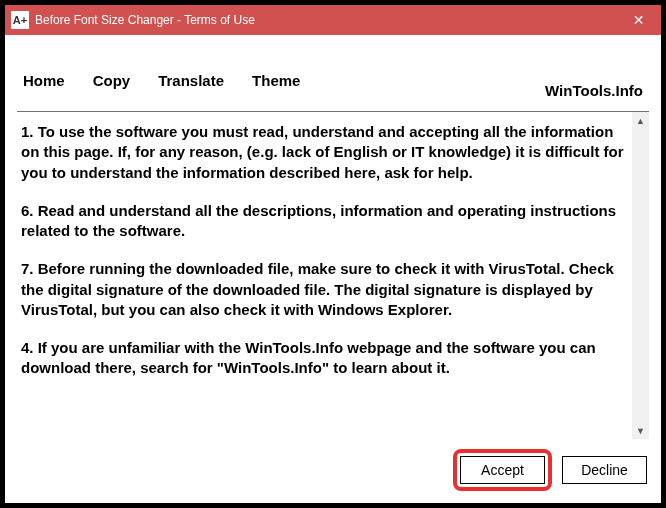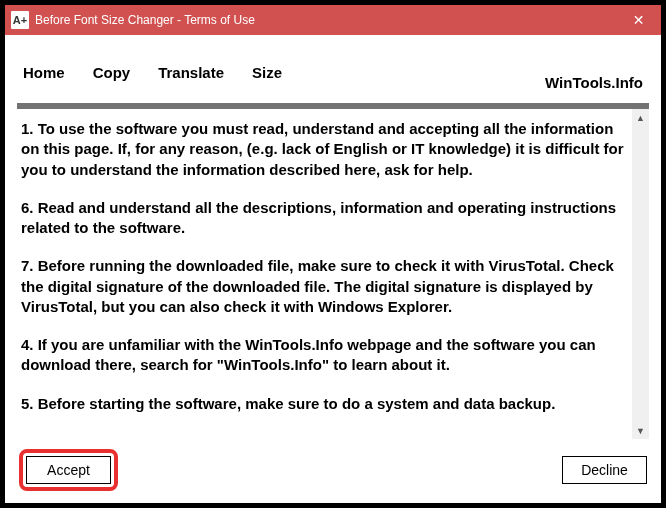--- a/index.html
+++ b/index.html
@@ -52,41 +52,41 @@
       height: 30px;
       display: flex;
       align-items: center;
       justify-content: center;
       cursor: pointer;
       font-size: 14px;
     }
     .menubar {
       display: flex;
       align-items: center;
-      padding: 19px 18px 8px 18px;
+      padding: 27px 18px 8px 18px;
       font-size: 15px;
       font-weight: bold;
       color: #000;
     }
     .menubar-item {
       margin-right: 28px;
       cursor: pointer;
     }
     .menubar-spacer {
       flex: 1;
     }
     .menubar-right {
       font-weight: bold;
       margin-top: 20px;
     }
     .content-wrapper {
       flex: 1;
       display: flex;
       margin: 4px 12px 0 12px;
-      border-top: 6px solid #737373;
+      border-top: 1px solid #737373;
       overflow: hidden;
     }
     .content {
       flex: 1;
       padding: 10px 6px 10px 4px;
       font-size: 15px;
       font-weight: bold;
       color: #000;
       line-height: 1.35;
       overflow: hidden;
@@ -117,21 +117,21 @@
     .scroll-thumb {
       position: absolute;
       top: 0;
       left: 0;
       right: 0;
       height: 100%;
       background: transparent;
     }
     .footer {
       display: flex;
-      justify-content: space-between;
+      justify-content: flex-end;
       align-items: center;
       padding: 10px 14px 12px 14px;
       gap: 10px;
     }
     .btn {
       border: 1px solid #000;
       background: #fff;
       font-size: 14px;
       padding: 5px 0;
       width: 85px;
@@ -153,32 +153,31 @@
   <div class="titlebar">
     <div class="titlebar-icon">A+</div>
     <div class="titlebar-title">Before Font Size Changer - Terms of Use</div>
     <div class="titlebar-close">✕</div>
   </div>
 
   <div class="menubar">
     <div class="menubar-item">Home</div>
     <div class="menubar-item">Copy</div>
     <div class="menubar-item">Translate</div>
-    <div class="menubar-item">Size</div>
+    <div class="menubar-item">Theme</div>
     <div class="menubar-spacer"></div>
     <div class="menubar-right">WinTools.Info</div>
   </div>
 
   <div class="content-wrapper">
     <div class="content">
       <p>1. To use the software you must read, understand and accepting all the information on this page. If, for any reason, (e.g. lack of English or IT knowledge) it is difficult for you to understand the information described here, ask for help.</p>
       <p>6. Read and understand all the descriptions, information and operating instructions related to the software.</p>
       <p>7. Before running the downloaded file, make sure to check it with VirusTotal. Check the digital signature of the downloaded file. The digital signature is displayed by VirusTotal, but you can also check it with Windows Explorer.</p>
       <p>4. If you are unfamiliar with the WinTools.Info webpage and the software you can download there, search for "WinTools.Info" to learn about it.</p>
-      <p>5. Before starting the software, make sure to do a system and data backup.</p>
     </div>
     <div class="scrollbar">
       <div class="scroll-arrow">▲</div>
       <div class="scroll-track">
         <div class="scroll-thumb"></div>
       </div>
       <div class="scroll-arrow">▼</div>
     </div>
   </div>
 

